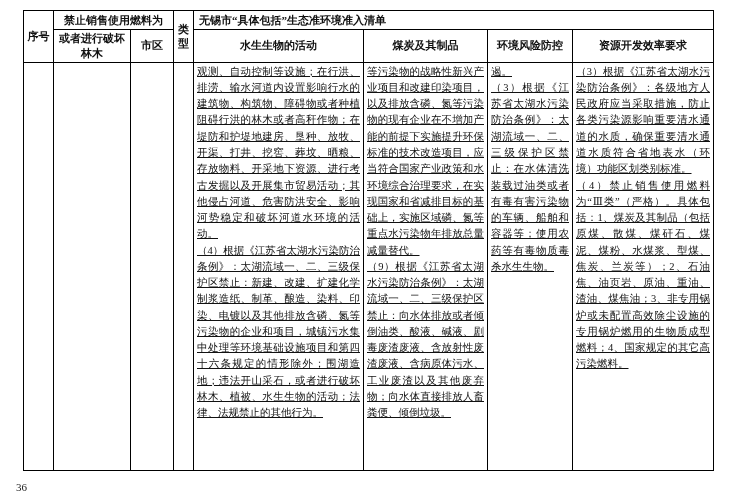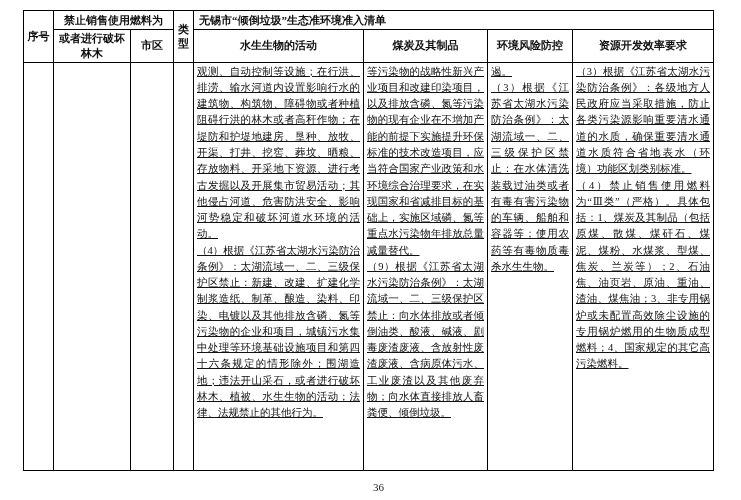--- a/index.html
+++ b/index.html
@@ -36,21 +36,21 @@
     line-height:1.55;
     text-align:justify;
     white-space:pre-line;
     word-break:break-all;
     height:408px;
     padding:2px 3px;
     text-decoration:underline;
   }
   .page-number{
     position:absolute;left:16px;right:0;bottom:7px;
-    text-align:center;font-size:11px;color:#222;
+    text-align:left;font-size:11px;color:#222;
   }
 </style>
 </head>
 <body>
 
 <table class="doc-table">
   <colgroup>
     <col style="width:30px">
       <col style="width:77px">
       <col style="width:43px">
@@ -58,21 +58,21 @@
     <col style="width:170px">
       <col style="width:124px">
       <col style="width:85px">
       <col style="width:141px">
   </colgroup>
   <thead>
     <tr>
       <th rowspan="2">序号</th>
       <th colspan="2">禁止销售使用燃料为</th>
       <th rowspan="2">类型</th>
-      <th colspan="4" class="group-title">无锡市“倾倒垃圾”生态准环境准入清单</th>
+      <th colspan="4" class="group-title">无锡市“具体包括”生态准环境准入清单</th>
     </tr>
     <tr class="sub-head">
       <th>或者进行破坏林木</th>
       <th>市区</th>
       <th>水生生物的活动</th>
       <th>煤炭及其制品</th>
       <th>环境风险防控</th>
       <th>资源开发效率要求</th>
     </tr>
   </thead>

